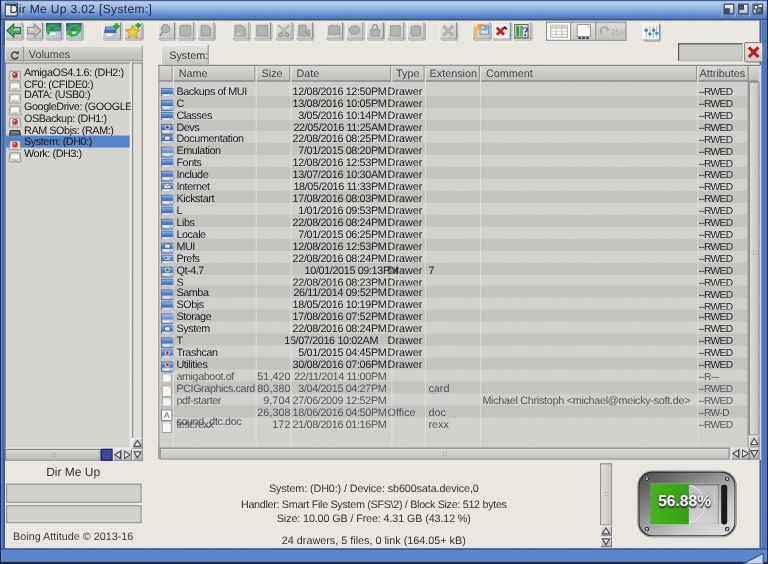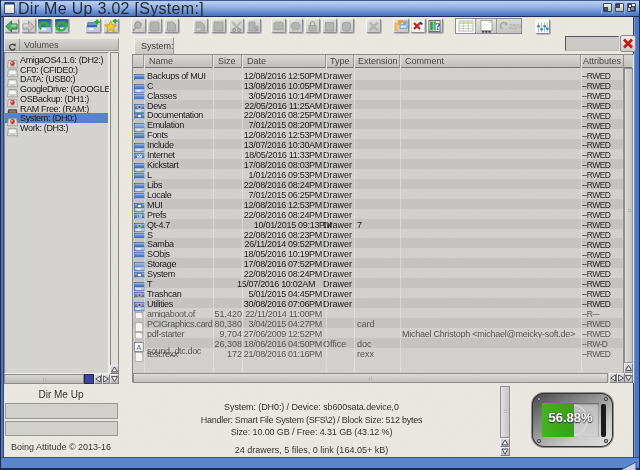--- a/index.html
+++ b/index.html
@@ -36,21 +36,21 @@
 <div class="abs" style="left:634px;top:17px;width:5px;height:441px;background:#4d77c2;border-left:1px solid #6f95d6"></div>
 <div class="abs" style="left:633px;top:17px;width:1px;height:441px;background:#27406f"></div>
 <div class="abs" style="left:639px;top:0;width:1px;height:470px;background:#1a2a50"></div>
 <div class="abs" style="left:1px;top:457px;width:638px;height:11px;background:#5a86cc;border-top:1px solid #2f4e88"></div>
 <div class="abs" style="left:0;top:468px;width:640px;height:2px;background:#1a2a50"></div>
 <div class="abs" style="left:617px;top:458px;width:20px;height:10px"><svg style="" width="20" height="10" viewBox="0 0 20 10">
       <path d="M19 0 L19 9 L2 9 Z" fill="#c9d4ea" stroke="#33508c" stroke-width="1"></path>
     </svg></div>
 <div class="abs" style="left:4px;top:2px;width:11px;height:12px;background:linear-gradient(#ffffff,#ddd8c8);border:1px solid #3a4a6e;border-radius:1px;box-shadow:inset 0 1.5px 0 #1e3d77"></div>
 <div class="abs" style="left:17px;top:2px;width:1px;height:12px;background:#9ab4dc"></div>
-<div class="abs" style="left:18px;top:3px;font-size:16px;line-height:11px;letter-spacing:0.3px;color:#262a34;white-space:pre">Dir Me Up 3.02 [System:]</div>
+<div class="abs" style="left:8px;top:3px;font-size:10px;line-height:11px;letter-spacing:0.3px;color:#262a34;white-space:pre">Dir Me Up 3.02 [System:]</div>
 <div class="abs" style="left:601px;top:2px;width:1px;height:12px;background:#9ab4dc"></div>
 <div class="abs" style="left:612px;top:2px;width:1px;height:12px;background:#9ab4dc"></div>
 <div class="abs" style="left:624px;top:2px;width:1px;height:12px;background:#9ab4dc"></div>
 <div class="abs" style="left:603px;top:3px;width:9px;height:9px;background:linear-gradient(#f4f4f0,#bcbcb6);border:1px solid #3a4a6e;border-radius:1px;">
     <div class="abs" style="left:0px;top:3px;width:4px;height:4px;background:#5a5a54;border:1px solid #30405e"></div>
   </div>
 <div class="abs" style="left:615px;top:3px;width:9px;height:9px;background:linear-gradient(#f4f4f0,#bcbcb6);border:1px solid #3a4a6e;border-radius:1px;">
     <div class="abs" style="left:0px;top:0px;width:4px;height:4px;background:#5a5a54;border:1px solid #30405e"></div>
   </div>
 <div class="abs" style="left:627px;top:3px;width:9px;height:9px;background:linear-gradient(#f4f4f0,#bcbcb6);border:1px solid #3a4a6e;border-radius:1px;">
@@ -220,21 +220,21 @@
       <path d="M2.1 2.2 L8.9 2.2 L9.3 6.6 L1.7 6.6 Z" fill="#f8f8f6" stroke="#b0b0ae" stroke-width="0.5"></path>
       <circle cx="5.5" cy="4.5" r="2.4" fill="#c83430"></circle>
       <circle cx="4.9" cy="3.8" r="0.9" fill="#f4c8c0"></circle>
       <rect x="3.3" y="7.1" width="4.4" height="1.3" fill="#bcbcb8"></rect>
     </svg></div>
 <div class="abs lbl9 volt" style="left:20px;top:94.8px;width:89px;color:#161616;overflow:hidden">OSBackup: (DH1:)</div>
 <div class="ic" style="left:7px;top:104px"><svg style="" width="11" height="10" viewBox="0 0 11 10">
       <path d="M1.5 1.8 L9.5 1.8 L10.5 8.6 L0.5 8.6 Z" fill="#585858" stroke="#222" stroke-width="0.7"></path>
       <path d="M2.5 2.6 L8.5 2.6 L9 4.4 L2 4.4 Z" fill="#808080"></path>
     </svg></div>
-<div class="abs lbl9 volt" style="left:20px;top:104.6px;width:89px;color:#161616;overflow:hidden">RAM Free: (RAM:)</div>
+<div class="abs lbl9 volt" style="left:20px;top:104.6px;width:89px;color:#161616;overflow:hidden">RAM SObjs: (RAM:)</div>
 <div class="abs" style="left:5px;top:113.4px;width:103px;height:9.8px;background:#5584cc;"></div>
 <div class="ic" style="left:7px;top:113px"><svg style="" width="11" height="10" viewBox="0 0 11 10">
       <path d="M1.3 1.4 L9.7 1.4 L10.5 8.8 L0.5 8.8 Z" fill="#e6e6e2" stroke="#88888a" stroke-width="0.7"></path>
       <path d="M2.1 2.2 L8.9 2.2 L9.3 6.6 L1.7 6.6 Z" fill="#f8f8f6" stroke="#b0b0ae" stroke-width="0.5"></path>
       <circle cx="5.5" cy="4.5" r="2.4" fill="#c83430"></circle>
       <circle cx="4.9" cy="3.8" r="0.9" fill="#f4c8c0"></circle>
       <rect x="3.3" y="7.1" width="4.4" height="1.3" fill="#bcbcb8"></rect>
     </svg></div>
 <div class="abs lbl9 volt" style="left:20px;top:114.4px;width:89px;color:#161616;overflow:hidden">System: (DH0:)</div>
 <div class="ic" style="left:7px;top:123px"><svg style="" width="11" height="10" viewBox="0 0 11 10">

